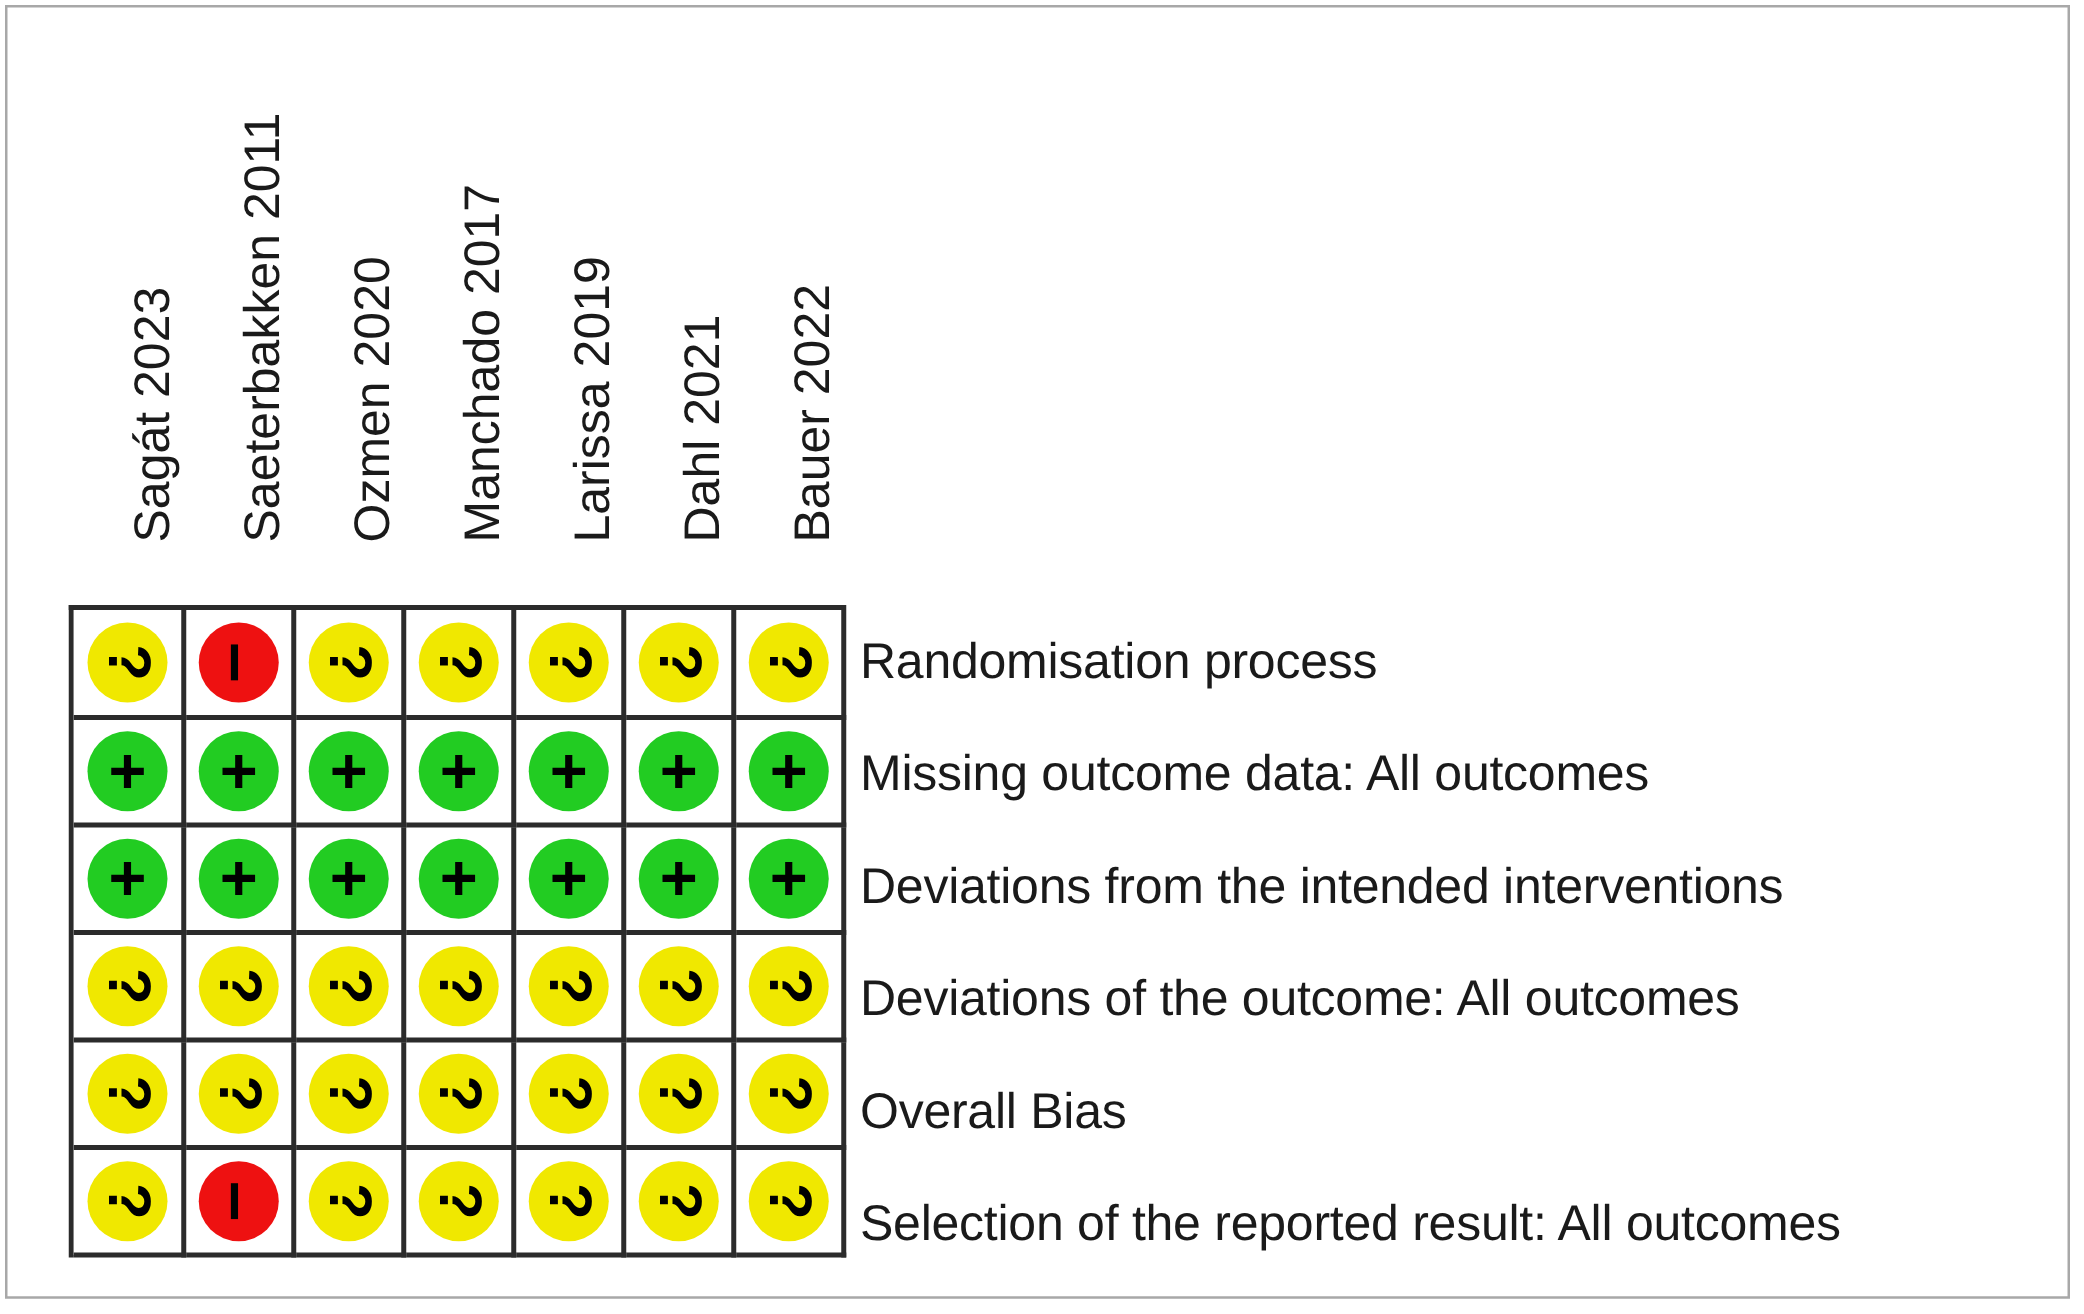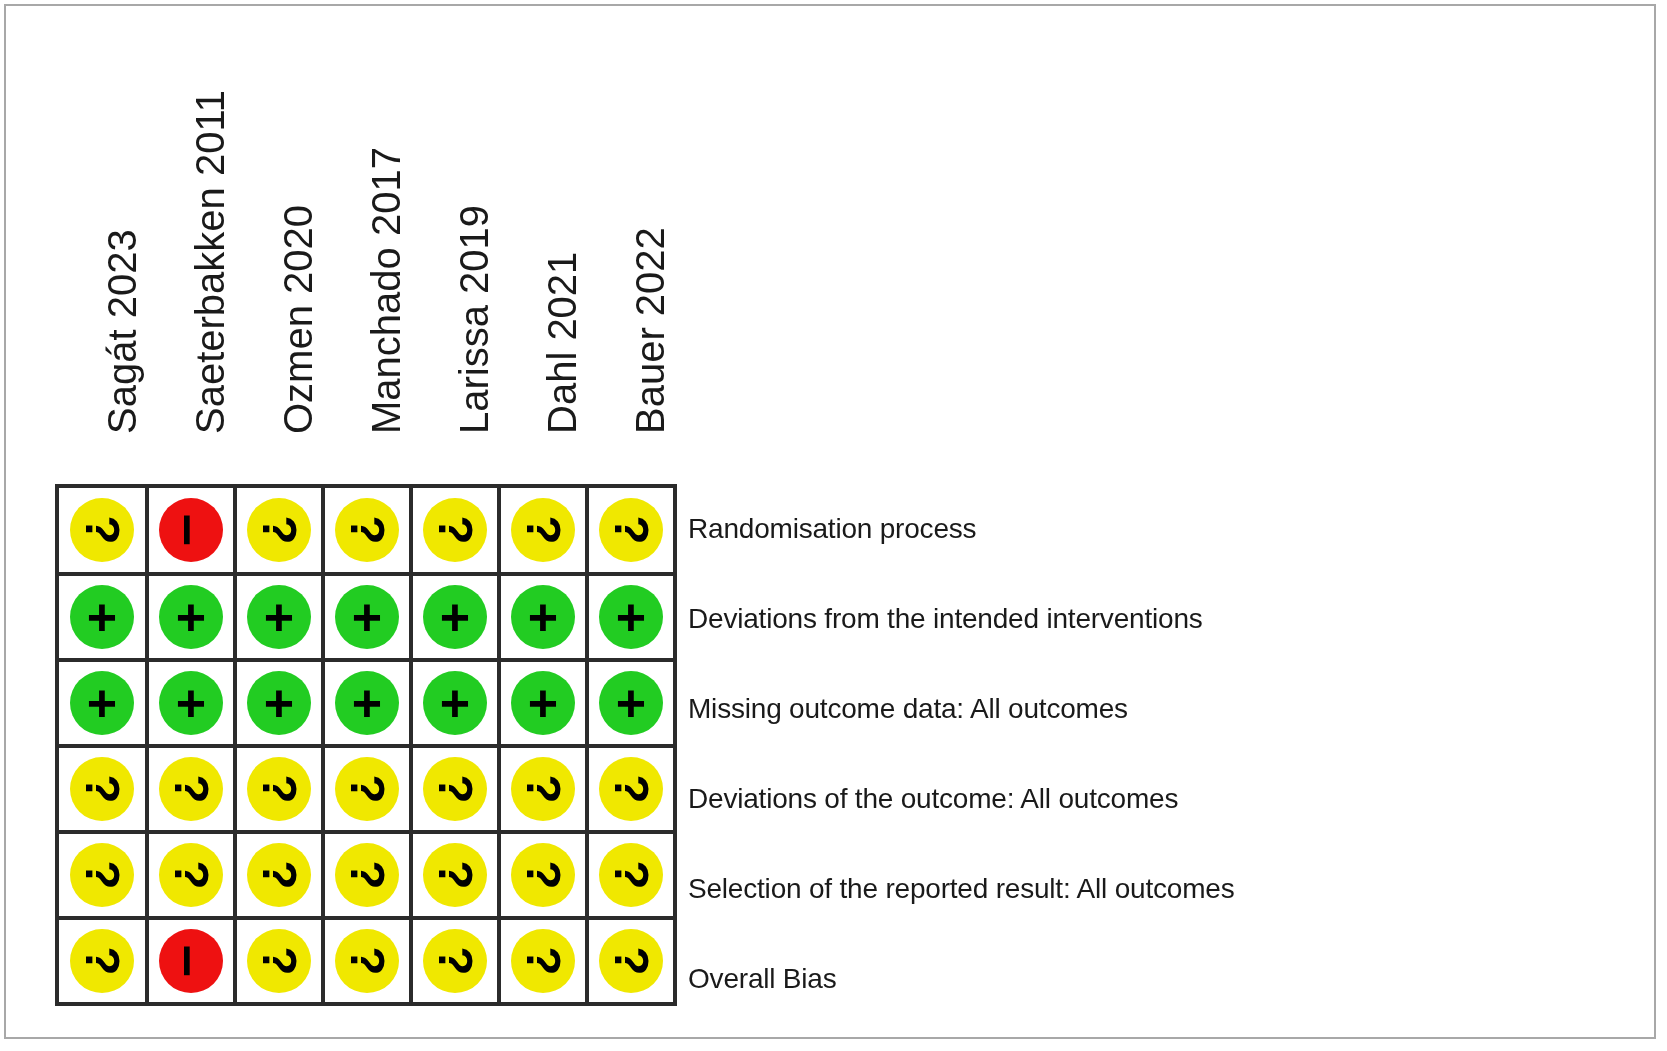--- a/index.html
+++ b/index.html
@@ -129,21 +129,21 @@
   #row-labels {
     position: absolute;
     left: 682px;
     top: 478px;
     width: 960px;
   }
   .row-label {
     height: 90px;
     display: flex;
     align-items: center;
-    font-size: 28px;
+    font-size: 40px;
     color: #1a1a1a;
     white-space: nowrap;
     letter-spacing: -0.2px;
   }
 </style>
 </head>
 <body>
 
 <div id="figure-frame">
 
@@ -409,20 +409,20 @@
                 <span class="glyph">?</span>
               </span>
             </td>
           </tr>
         </tbody>
     </table>
   </div>
 
   <div id="row-labels">
       <div class="row-label">Randomisation process</div>
+      <div class="row-label">Missing outcome data: All outcomes</div>
       <div class="row-label">Deviations from the intended interventions</div>
-      <div class="row-label">Missing outcome data: All outcomes</div>
       <div class="row-label">Deviations of the outcome: All outcomes</div>
+      <div class="row-label">Overall Bias</div>
       <div class="row-label">Selection of the reported result: All outcomes</div>
-      <div class="row-label">Overall Bias</div>
     </div>
 
 </div>
 
 </body></html>

